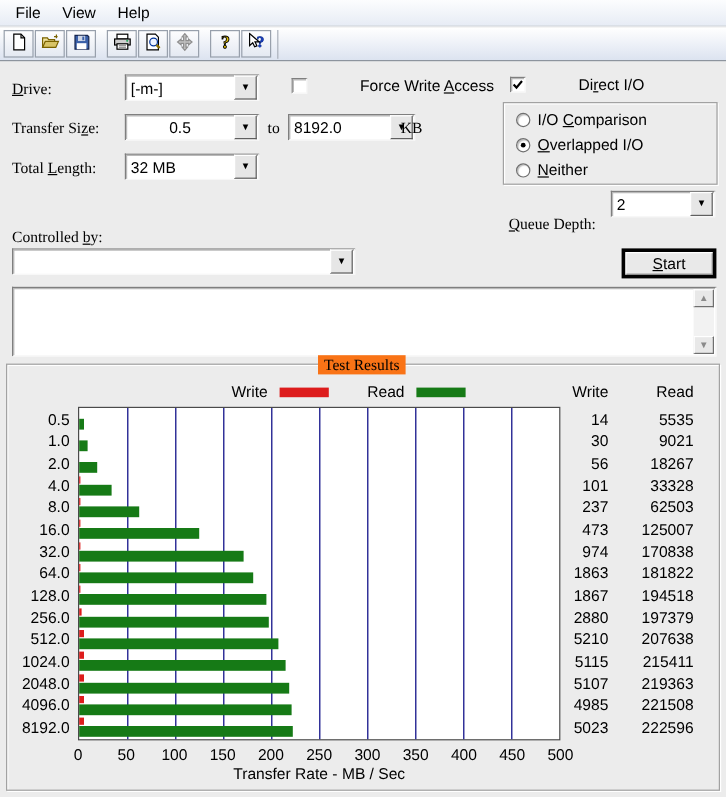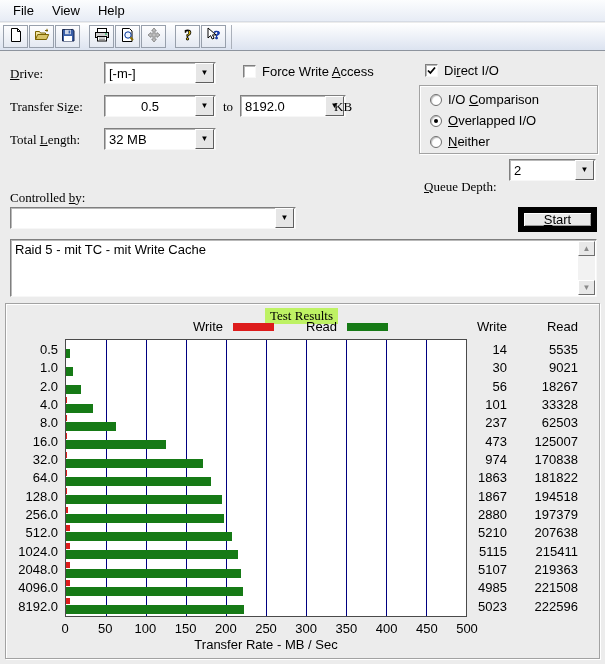--- a/index.html
+++ b/index.html
@@ -39,42 +39,42 @@
     display:flex;align-items:center;height:22px;
   }
   .combo .val{flex:1;padding:0 4px;overflow:hidden;white-space:nowrap;}
   .combo .val.center{text-align:center;}
   .drop-btn{
     width:17px;height:18px;margin-right:1px;flex:none;
     background:#e6e6e6;border:1px solid;border-color:#ffffff #5f5f5f #5f5f5f #ffffff;
     display:flex;align-items:center;justify-content:center;
     font-size:8px;line-height:1;color:#000;
   }
-  .checkbox{position:absolute;display:flex;align-items:center;}
+  .checkbox{position:absolute;display:flex;align-items:center;gap:38px;}
   .cb-box{
     width:13px;height:13px;background:#fff;box-sizing:border-box;flex:none;
     border:1px solid;border-color:#7f7f7f #f7f7f7 #f7f7f7 #7f7f7f;
     box-shadow:inset 1px 1px 0 #b9b9b9;
     display:flex;align-items:center;justify-content:center;margin-right:6px;
   }
   .radio{position:absolute;display:flex;align-items:center;}
   .rd-circle{
     width:12px;height:12px;border-radius:50%;background:#fff;box-sizing:border-box;flex:none;
     border:1px solid #6f6f6f;box-shadow:inset 1px 1px 1px #bdbdbd;
     display:flex;align-items:center;justify-content:center;margin-right:6px;
   }
   .rd-dot{width:4px;height:4px;border-radius:50%;background:#000;}
   .groupbox{
     position:absolute;box-sizing:border-box;
     border:1px solid #a2a2a2;
     box-shadow:inset 1px 1px 0 #ffffff, 1px 1px 0 #ffffff;
   }
   .btn{
     position:absolute;box-sizing:border-box;background:#e9e9e9;
-    border:6px solid #000000;
+    border:3px solid #000000;
     box-shadow:inset 1px 1px 0 #ffffff, inset -1px -1px 0 #9c9c9c;
     display:flex;align-items:center;justify-content:center;cursor:default;
   }
   .textarea{
     position:absolute;background:#fff;box-sizing:border-box;
     border:1px solid;border-color:#7f7f7f #f7f7f7 #f7f7f7 #7f7f7f;
     box-shadow:inset 1px 1px 0 #b9b9b9;
   }
   .ta-text{position:absolute;left:4px;top:2px;right:22px;}
   .vscroll{
@@ -239,33 +239,32 @@
 <div class="combo" style="left:10px;top:207px;width:286px">
   <span class="val"></span>
   <span class="drop-btn">▼</span>
 </div>
 
 <div class="btn" style="left:518px;top:207px;width:79px;height:25px">
   <span><span></span><u>S</u><span>tart</span></span>
 </div>
 
 <div class="textarea" style="left:10px;top:239px;width:587px;height:58px">
-  <div class="ta-text">Raid 5 - mit TC - mit Write Cache</div>
   <div class="vscroll">
     <div class="sc-btn">
         <span>▲</span>
       </div>
     <div class="sc-btn">
         <span>▼</span>
       </div>
   </div>
 </div>
 
 <div class="groupbox" style="left:5px;top:303px;width:595px;height:356px"></div>
-<div class="lbl" style="left:265px;top:308px;background:#bef264;padding:0 5px">Test Results</div>
+<div class="lbl" style="left:265px;top:296px;background:#f97316;padding:0 5px">Test Results</div>
 
 <div class="legend-item" style="left:193px;top:319px">
   <span>Write</span>
   <span class="legend-swatch" style="background: rgb(221, 28, 28);"></span>
 </div>
 <div class="legend-item" style="left:306px;top:319px">
   <span>Read</span>
   <span class="legend-swatch" style="background: rgb(22, 122, 22);"></span>
 </div>
 <div class="col-header" style="left:457px;top:319px;width:50px">Write</div>

